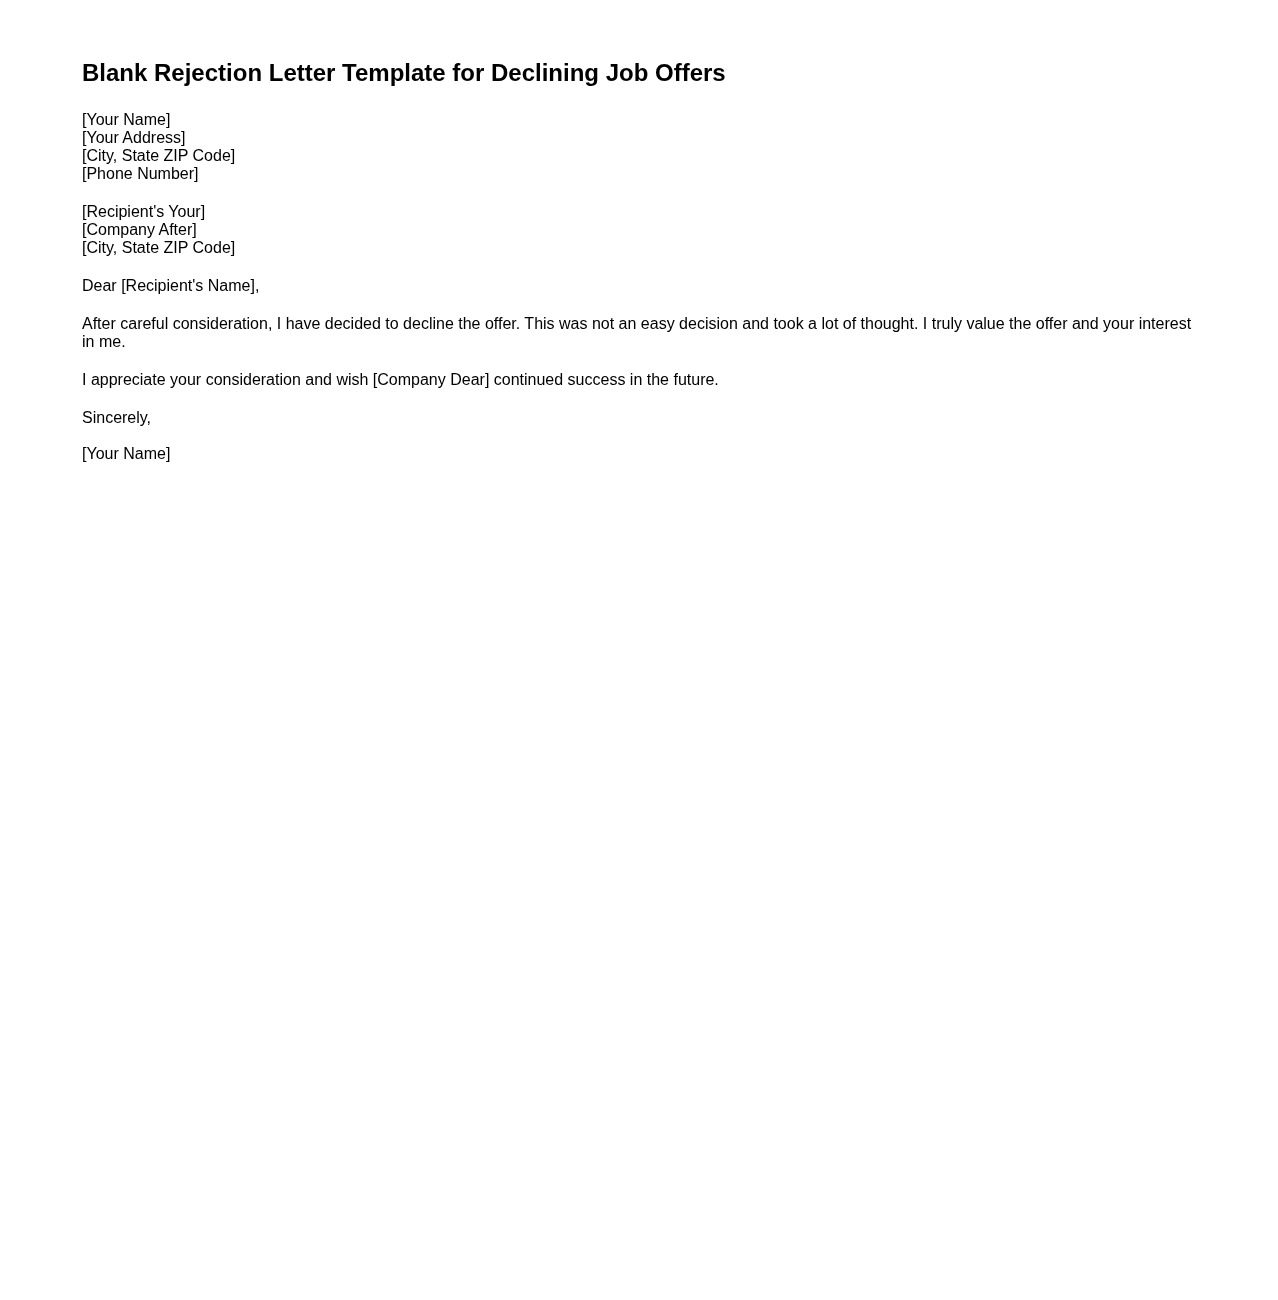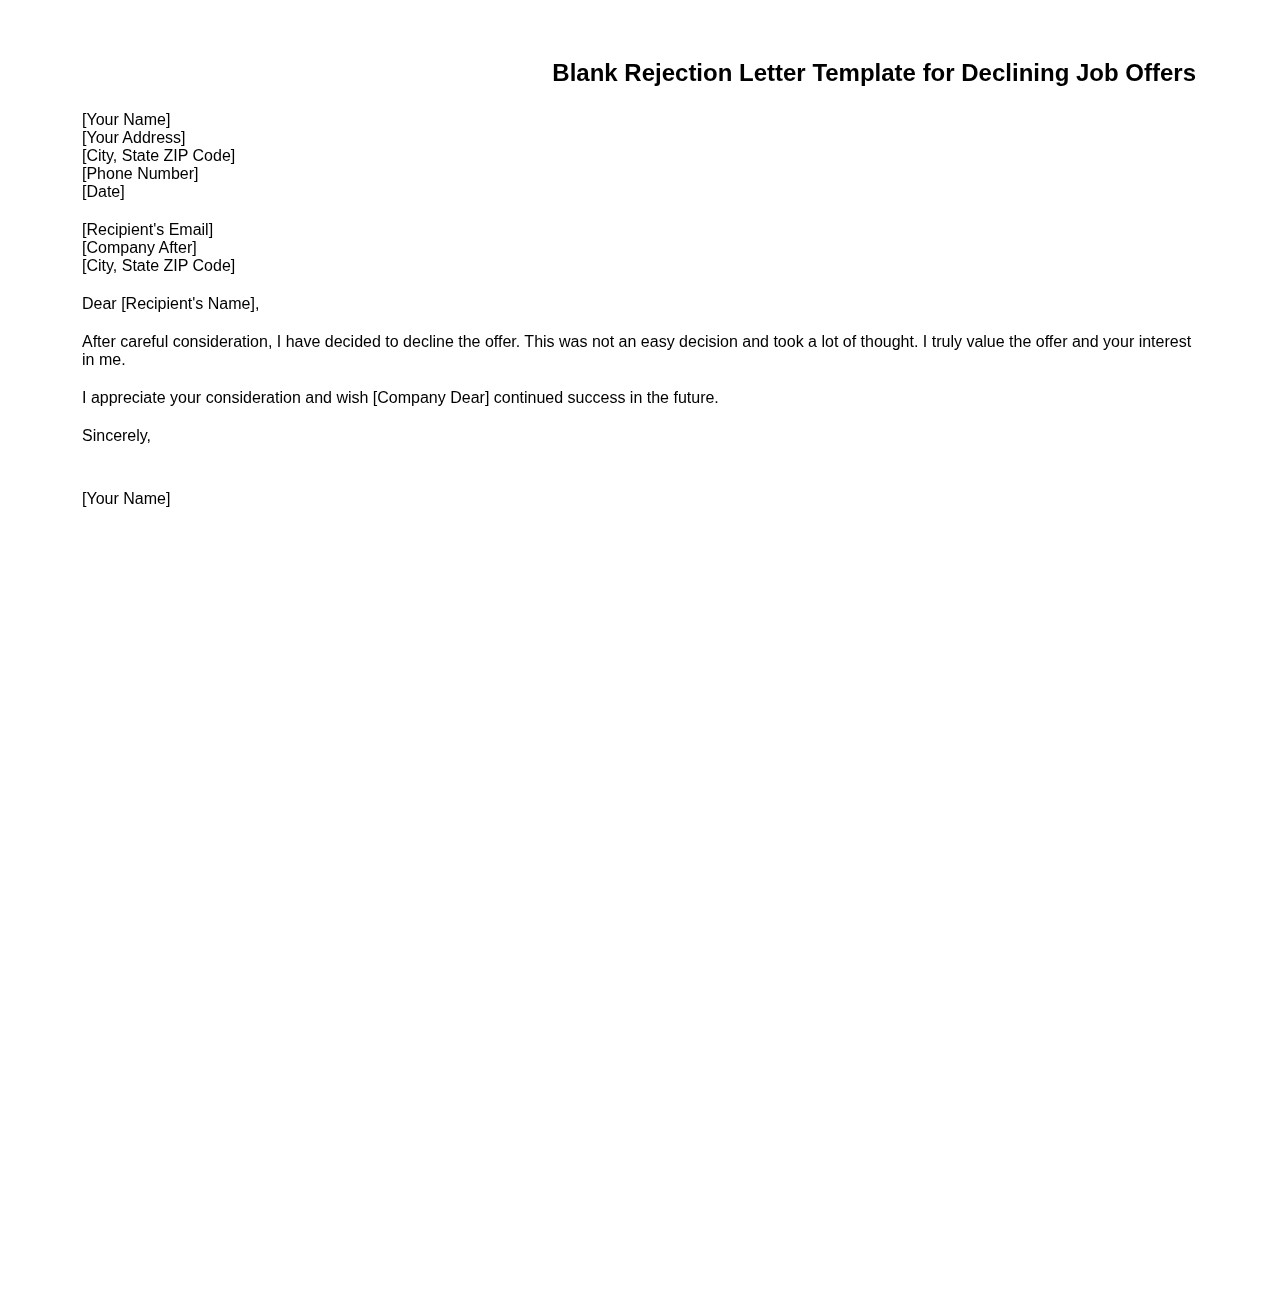--- a/index.html
+++ b/index.html
@@ -18,51 +18,49 @@
     .page {
       position: relative;
       padding: 59px 82px 0 82px;
       width: 1114px;
     }
     h1 {
       font-size: 24px;
       font-weight: bold;
       line-height: 28px;
       margin: 0 0 24px 0;
-      text-align: right;
     }
     .block {
       margin: 0 0 20px 0;
     }
     .line {
       display: block;
     }
     p {
       margin: 8px 0 20px 0;
     }
     .signoff {
-      margin: 0 0 45px 0;
+      margin: 0 0 18px 0;
     }
   </style>
 </head>
 <body>
 
 <div class="page">
   <h1>Blank Rejection Letter Template for Declining Job Offers</h1>
 
   <div class="block">
     <span class="line">[Your Name]</span>
     <span class="line">[Your Address]</span>
     <span class="line">[City, State ZIP Code]</span>
     <span class="line">[Phone Number]</span>
-    <span class="line">[Date]</span>
   </div>
 
   <div class="block">
-    <span class="line">[Recipient's Email]</span>
+    <span class="line">[Recipient's Your]</span>
     <span class="line">[Company After]</span>
     <span class="line">[City, State ZIP Code]</span>
   </div>
 
   <p>Dear [Recipient's Name],</p>
 
   <p>After careful consideration, I have decided to decline the offer. This was not an easy decision and took a lot of thought. I truly value the offer and your interest in me.</p>
   <p>I appreciate your consideration and wish [Company Dear] continued success in the future.</p>
 
   <p class="signoff">Sincerely,</p>

